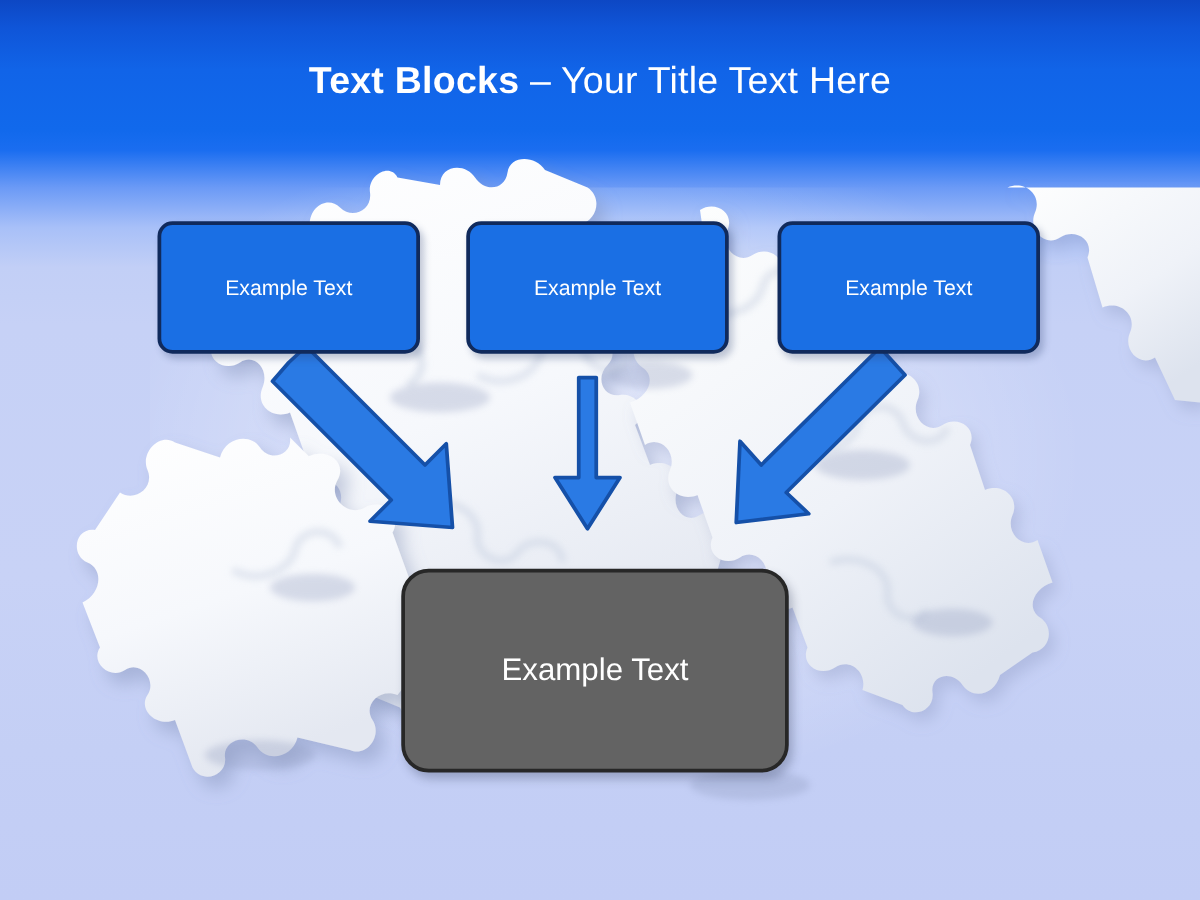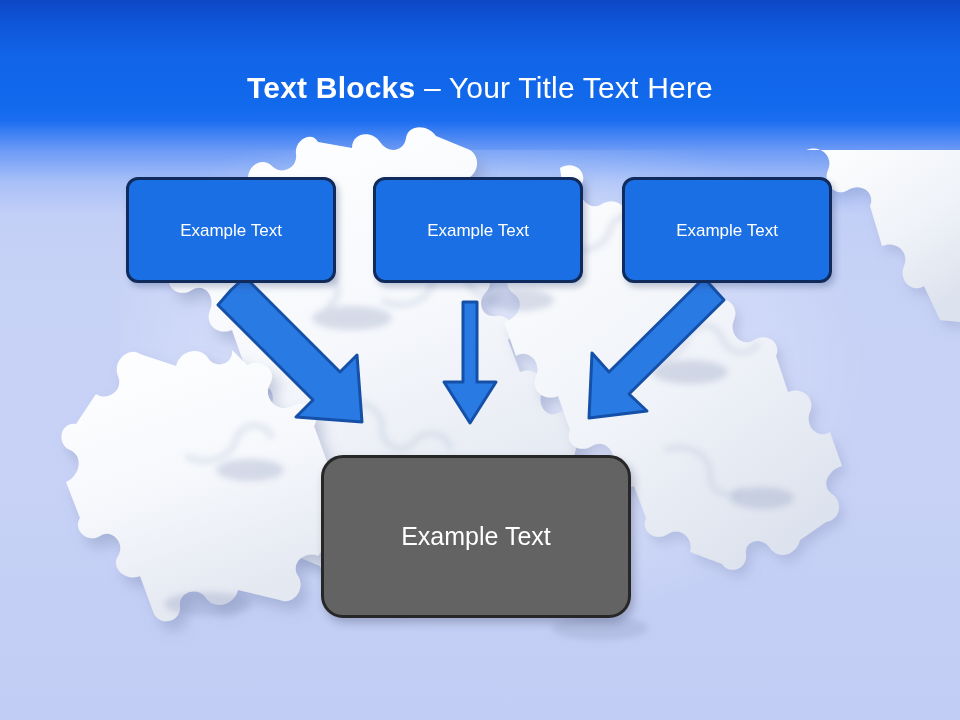--- a/index.html
+++ b/index.html
@@ -52,21 +52,20 @@
   }
 
   
   .title-bar {
     position: absolute;
     left: 0;
     top: 48px;
     width: 960px;
     text-align: center;
     white-space: nowrap;
-    margin-top: 23px;
   }
   .title-text {
     font-size: 30px;
     color: #ffffff;
     letter-spacing: 0.2px;
   }
   .title-strong {
     font-weight: bold;
   }
   .title-rest {

